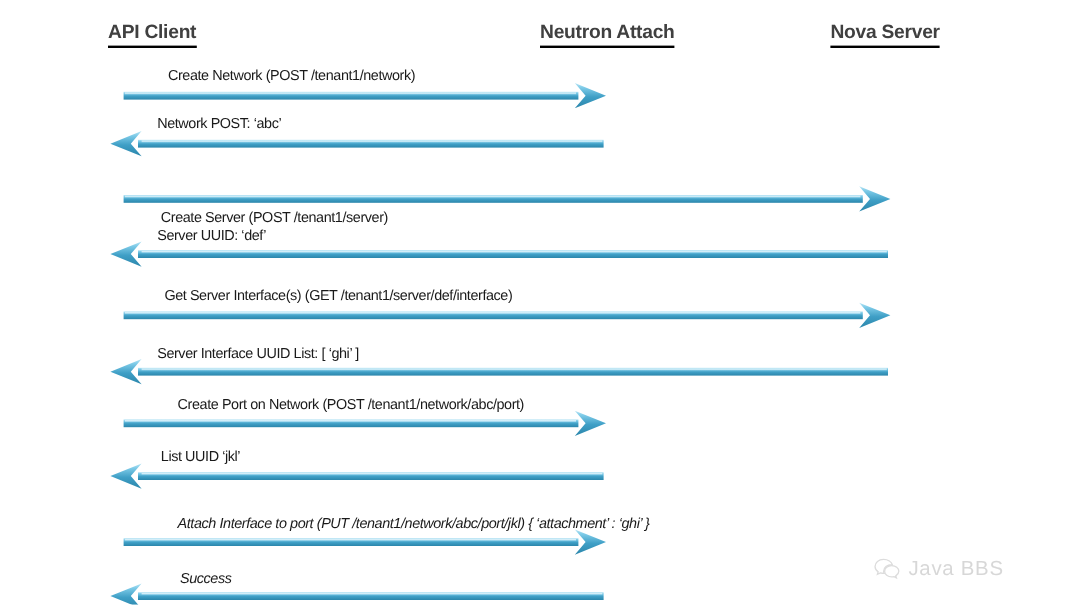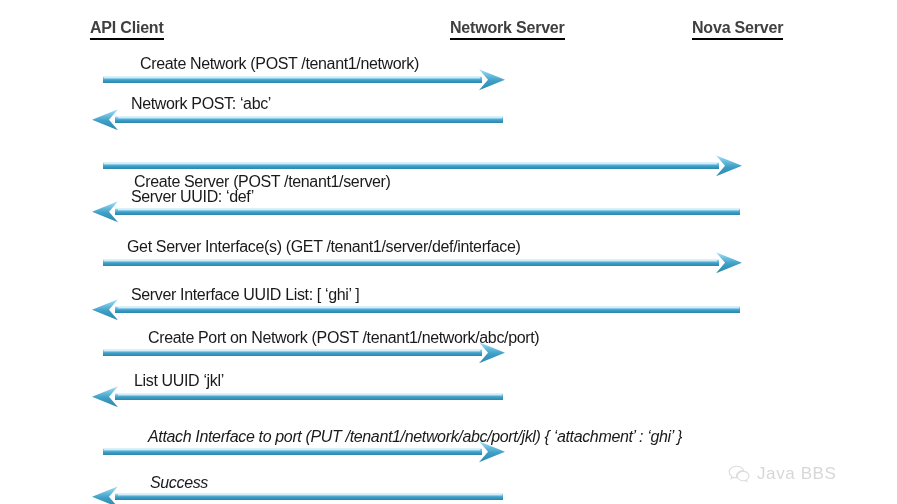--- a/index.html
+++ b/index.html
@@ -28,21 +28,21 @@
     letter-spacing: -0.2px;
     white-space: nowrap;
     border-bottom: 2px solid #000000;
     padding-bottom: 1px;
     line-height: 19px;
   }
 
   
   .msg-label {
     position: absolute;
-    font-size: 16px;
+    font-size: 12px;
     color: #1a1a1a;
     white-space: nowrap;
     letter-spacing: -0.35px;
     line-height: 17px;
   }
 
   
   .arrow {
     position: absolute;
     height: 22px;
@@ -69,21 +69,21 @@
   .wechat-icon {
     display: block;
   }
 </style>
 </head>
 <body>
 
 <div id="canvas">
   <div id="participants-layer">
       <div class="participant" style="left: 90px; top: 18px;">API Client</div>
-      <div class="participant" style="left: 450px; top: 18px;">Network Server</div>
+      <div class="participant" style="left: 450px; top: 18px;">Neutron Attach</div>
       <div class="participant" style="left: 692px; top: 18px;">Nova Server</div>
     </div>
   <div id="messages-layer">
       <div class="msg-label" style="left: 140px; top: 55px;">Create Network (POST /tenant1/network)</div>
       <div class="arrow" style="left: 103px; top: 69px; width: 402px;">
         <svg width="402" height="22" viewBox="0 0 402 22">
           <defs>
             <linearGradient id="g0" x1="0" y1="0" x2="0" y2="1">
               <stop offset="0" stop-color="#b8e4f4"></stop>
               <stop offset="0.18" stop-color="#7ecbe8"></stop>
@@ -153,21 +153,21 @@
             <linearGradient id="h3" x1="0" y1="0" x2="0" y2="1">
               <stop offset="0" stop-color="#eaf8fd"></stop>
               <stop offset="1" stop-color="#a9dcf0"></stop>
             </linearGradient>
           </defs>
           <rect y="7.5" height="6.5" fill="url(#g3)" x="23" width="625"></rect>
           <rect y="8.1" height="1.4" fill="url(#h3)" x="26" width="621"></rect>
           <path d="M 26 0.25 L 0 10.75 L 26 21.25 L 17 10.75 Z" fill="url(#g3)"></path>
         </svg>
       </div>
-      <div class="msg-label" style="left: 127px; top: 238px;">Get Server Interface(s) (GET /tenant1/server/def/interface)</div>
+      <div class="msg-label" style="left: 137px; top: 238px;">Get Server Interface(s) (GET /tenant1/server/def/interface)</div>
       <div class="arrow" style="left: 103px; top: 252px; width: 639px;">
         <svg width="639" height="22" viewBox="0 0 639 22">
           <defs>
             <linearGradient id="g4" x1="0" y1="0" x2="0" y2="1">
               <stop offset="0" stop-color="#b8e4f4"></stop>
               <stop offset="0.18" stop-color="#7ecbe8"></stop>
               <stop offset="0.55" stop-color="#3f9fc6"></stop>
               <stop offset="1" stop-color="#2b86ab"></stop>
             </linearGradient>
             <linearGradient id="h4" x1="0" y1="0" x2="0" y2="1">

